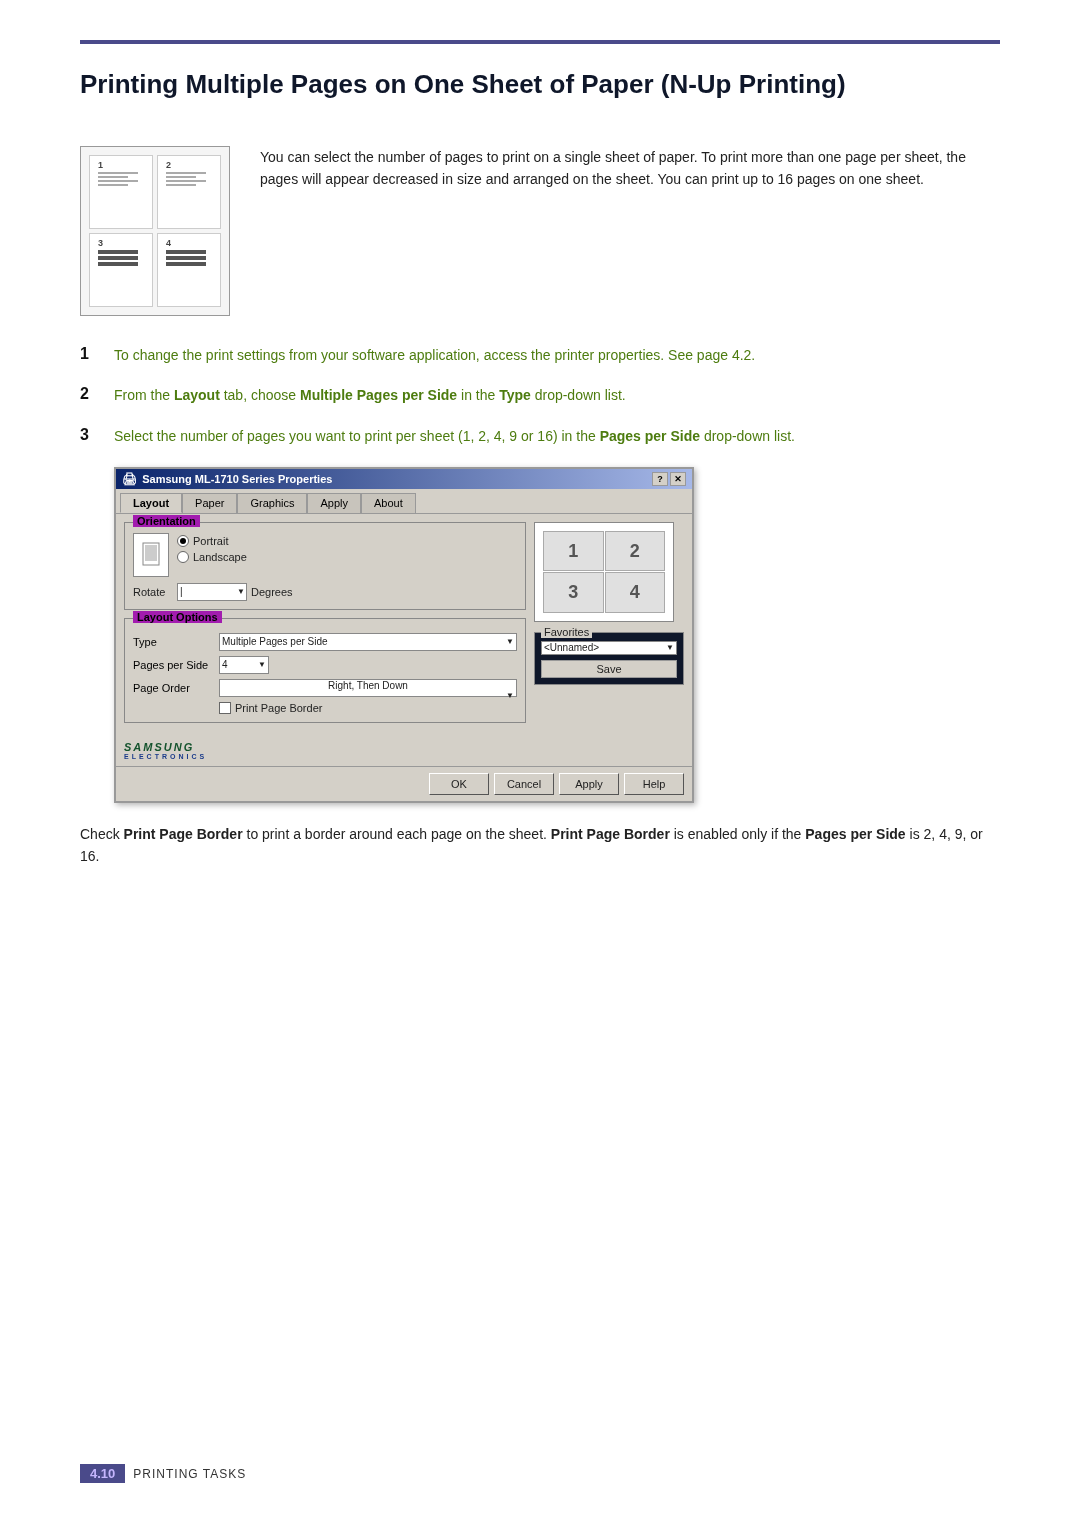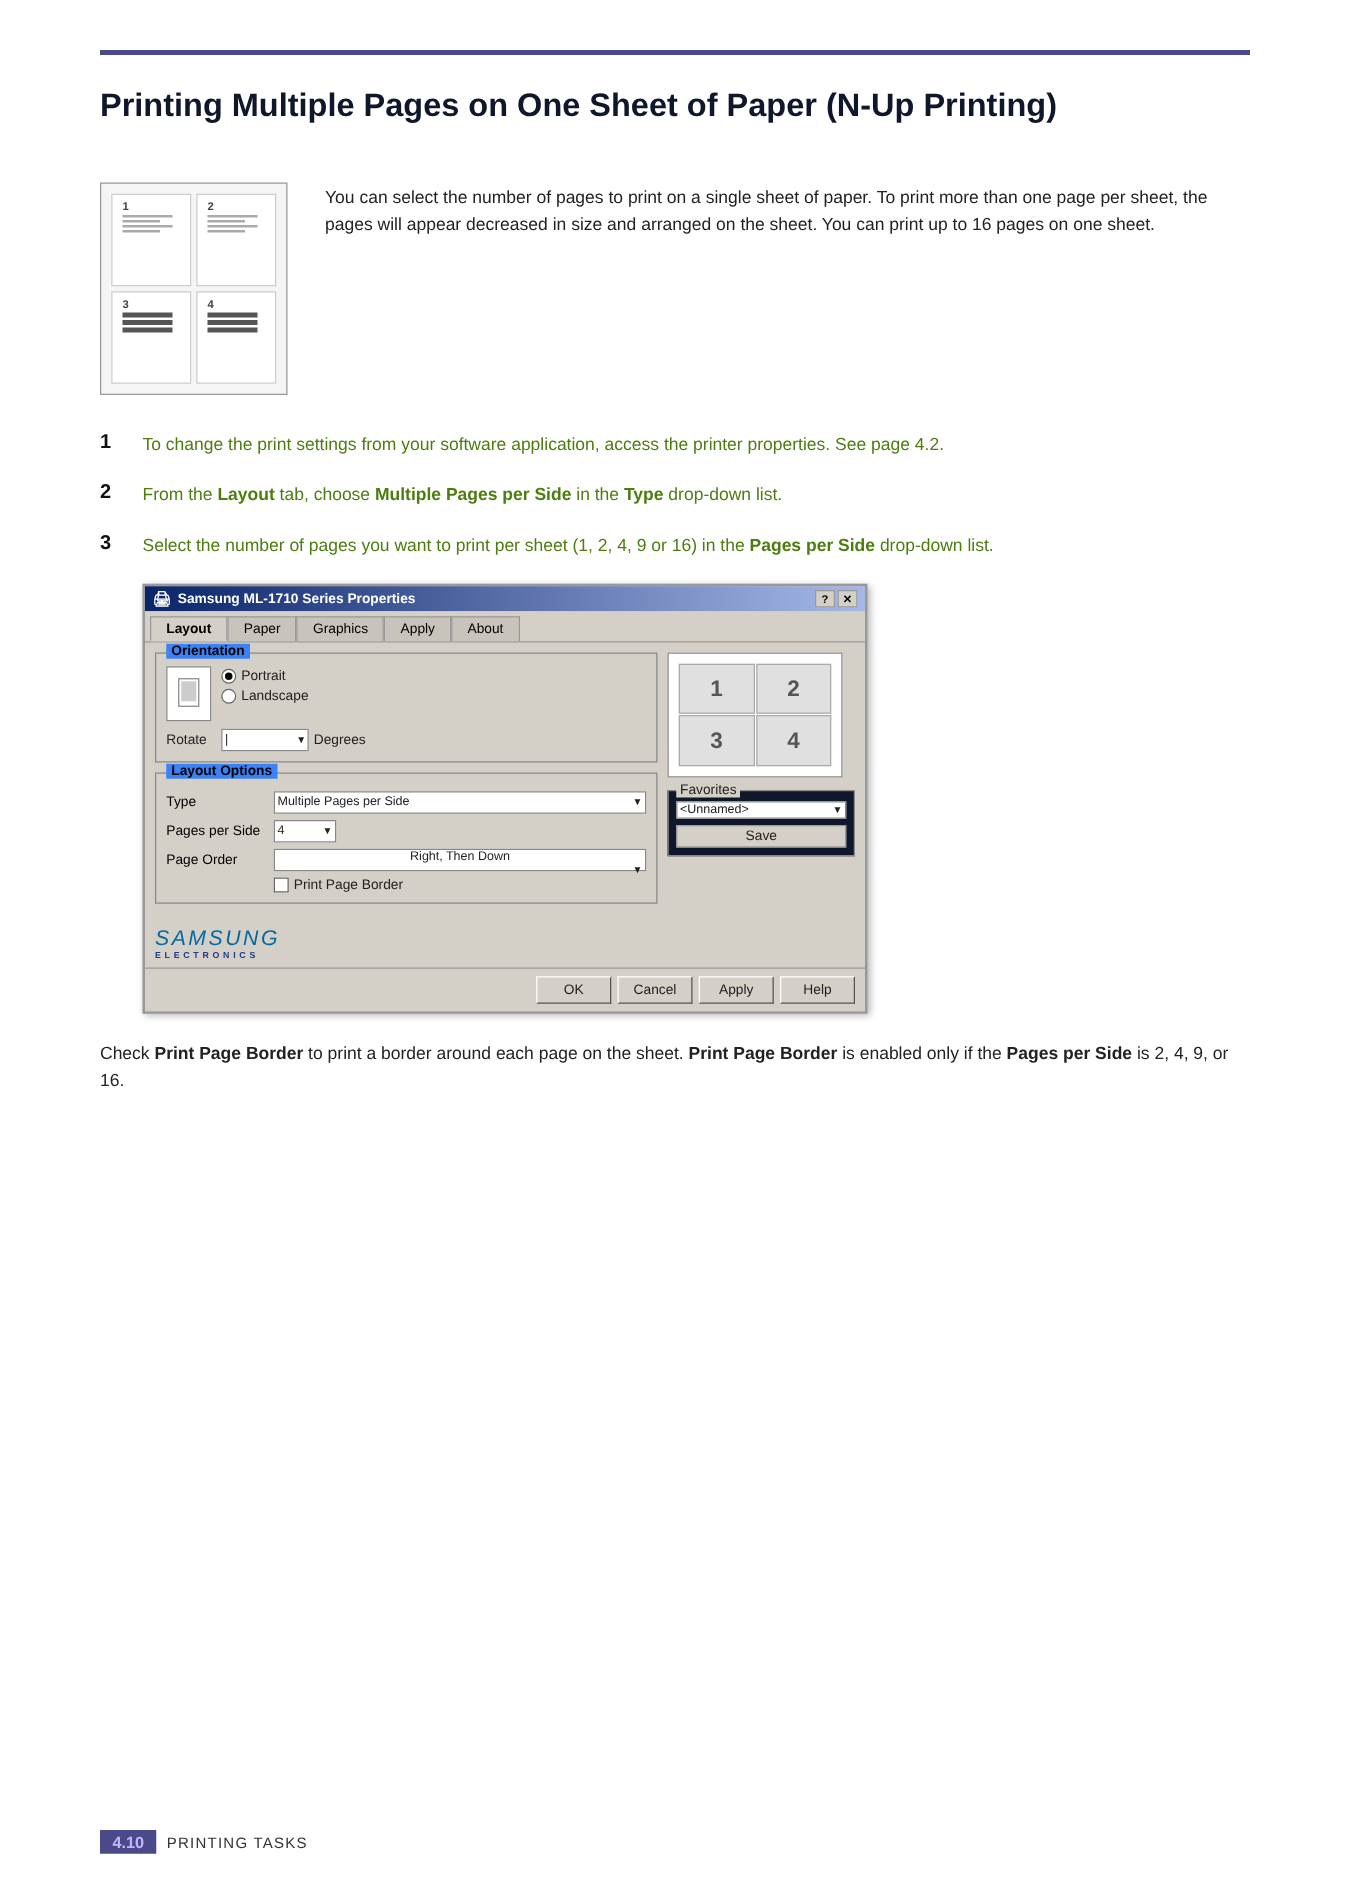--- a/index.html
+++ b/index.html
@@ -213,21 +213,21 @@
       padding: 6px 8px 8px 8px;
       margin-bottom: 8px;
       position: relative;
       background: #d4d0c8;
     }
 
     .group-legend {
       position: absolute;
       top: -8px;
       left: 8px;
-      background: #3b82f6;
+      background: #a21caf;
       padding: 0 4px;
       font-size: 11px;
       font-weight: bold;
       color: #000;
     }
 
     .orientation-section {
       margin-top: 4px;
     }
 
@@ -695,21 +695,21 @@
           <div class="fav-select">
             <span>&lt;Unnamed&gt;</span>
             <span class="fav-select-arrow">▼</span>
           </div>
           <div class="fav-save-btn">Save</div>
         </div>
       </div>
     </div>
 
     <div class="samsung-logo">
-      <div style="font-size:17px;font-weight:normal;color:#0369a1;letter-spacing:2px;font-style:italic;">SAMSUNG</div>
+      <div style="font-size:11px;font-weight:bold;color:#14532d;letter-spacing:2px;font-style:italic;">SAMSUNG</div>
       <div style="font-size:7px;letter-spacing:3px;color:#1a3a8a;">ELECTRONICS</div>
     </div>
 
     <div class="dialog-footer">
       <div class="dialog-btn">OK</div>
       <div class="dialog-btn">Cancel</div>
       <div class="dialog-btn">Apply</div>
       <div class="dialog-btn">Help</div>
     </div>
 

